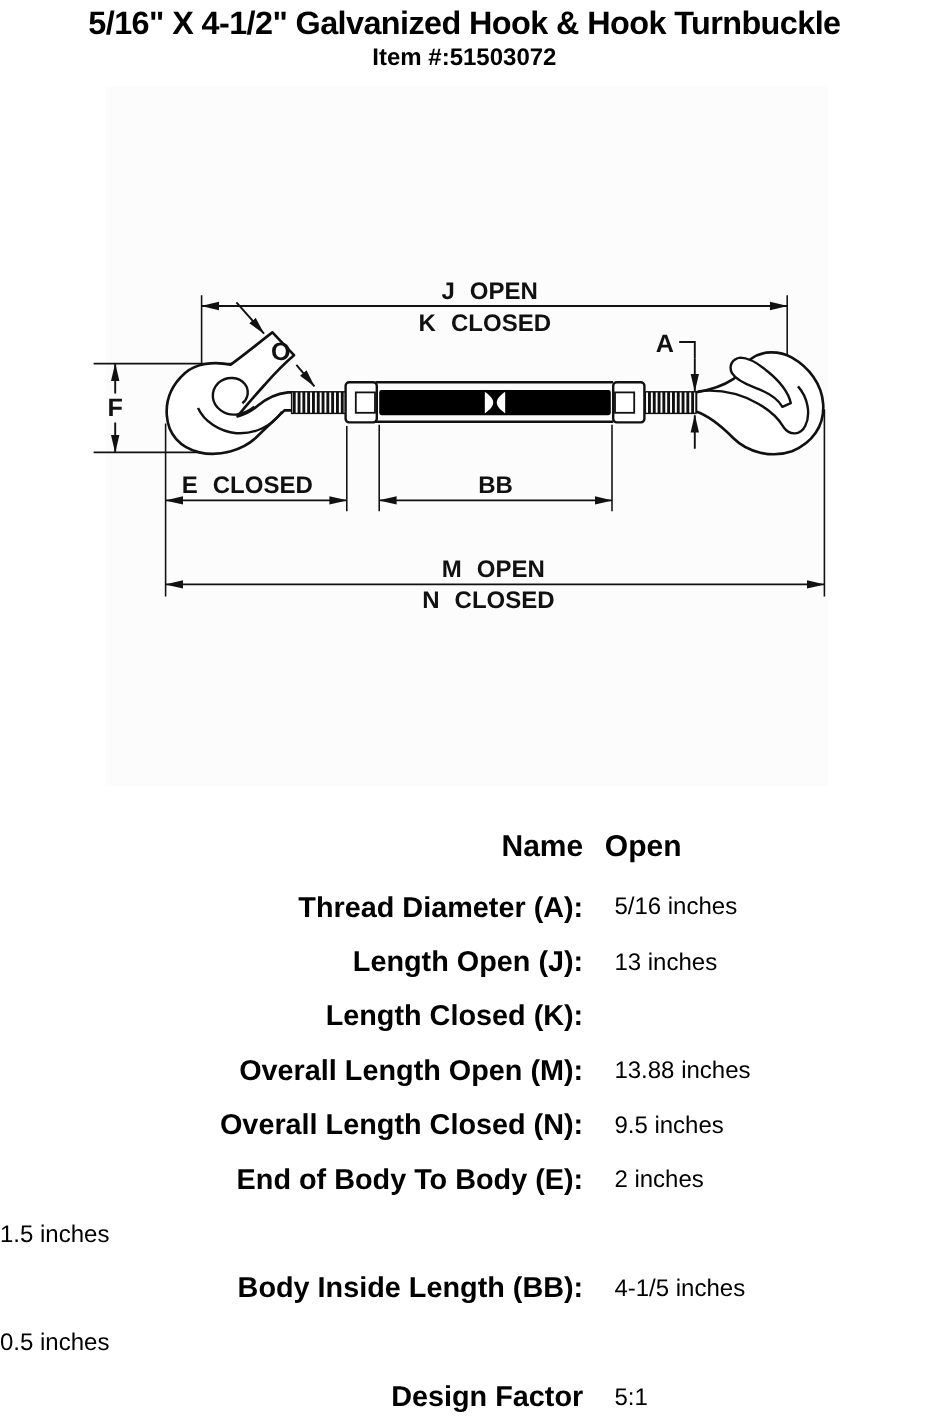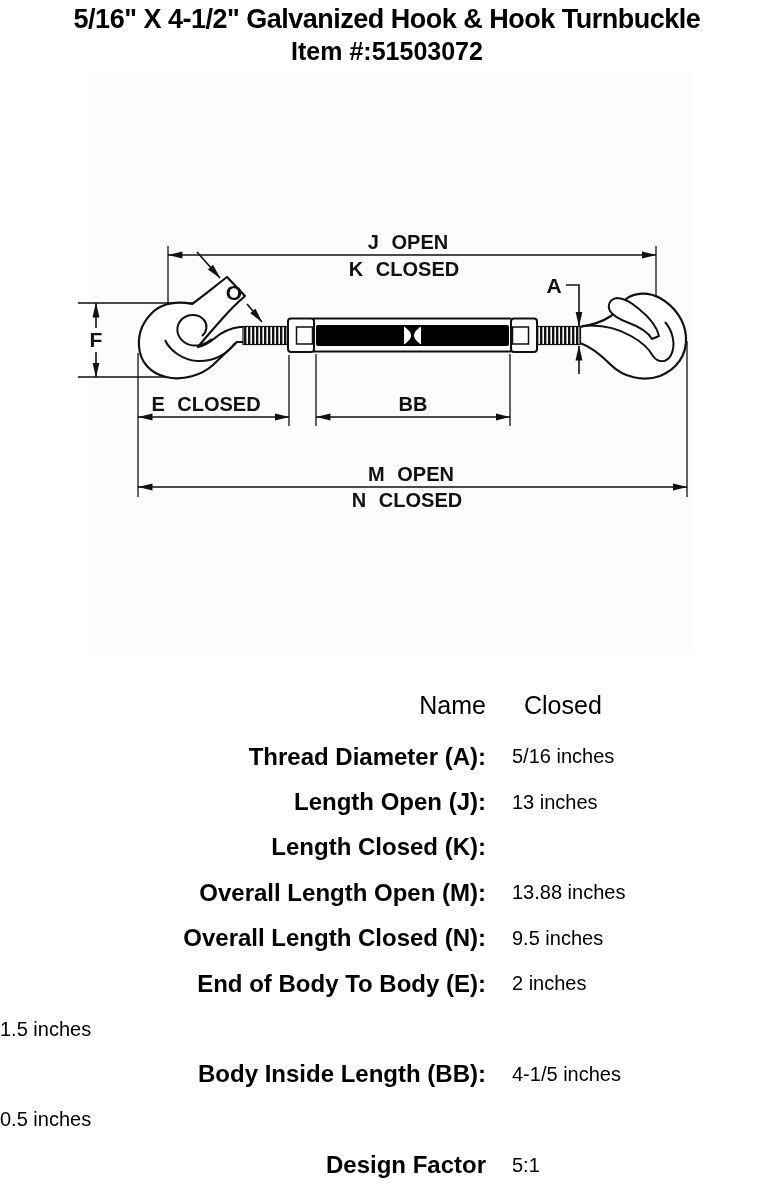--- a/index.html
+++ b/index.html
@@ -1,33 +1,33 @@
 <!DOCTYPE html>
 <html><head>
 <meta charset="utf-8">
 <style>
   html,body{margin:0;padding:0;background:#fff;}
   #page{position:relative;width:774px;height:1188px;background:#ffffff;overflow:hidden;
         font-family:"Liberation Sans",sans-serif;color:#000;}
   .title1{position:absolute;top:4px;left:0;width:774px;text-align:center;
           font-size:27px;font-weight:bold;letter-spacing:-0.5px;white-space:nowrap;}
   .title2{position:absolute;top:37px;left:0;width:774px;text-align:center;
-          font-size:25px;font-weight:bold;}
+          font-size:20px;font-weight:bold;}
   #imgbox{position:absolute;left:88px;top:72px;width:602px;height:583px;background:#fcfcfc;}
   #diagram{position:absolute;left:0;top:218px;}
   #diagram text{font-family:"Liberation Sans",sans-serif;font-weight:bold;fill:#111;word-spacing:7px;}
   .dimtxt{font-size:20px;}
   .bigtxt{font-size:21px;}
   #spec{position:absolute;top:688px;left:0;width:774px;}
   .hdr-row,.spec-row{display:grid;grid-template-columns:486px auto;column-gap:18px;align-items:center;}
   .hdr-row{height:34px;margin-bottom:12px;}
   .spec-row{height:45.4px;gap:26px;}
   .n-cell{text-align:right;font-weight:bold;font-size:24px;white-space:nowrap;}
   .v-cell{text-align:left;font-size:20px;white-space:nowrap;}
-  .hdr-row .n-cell,.hdr-row .v-cell{font-size:25px;font-weight:normal;padding-left:20px;}
+  .hdr-row .n-cell,.hdr-row .v-cell{font-size:25px;font-weight:bold;}
 </style>
 </head>
 <body>
 
 <div id="page">
 
   <div class="title1">5/16" X 4-1/2" Galvanized Hook &amp; Hook Turnbuckle</div>
   <div class="title2">Item #:51503072</div>
 
   <div id="imgbox"></div>
@@ -133,21 +133,21 @@
     <text class="bigtxt" x="96" y="347" text-anchor="middle">F</text>
     <text class="dimtxt" x="206" y="411" text-anchor="middle">E CLOSED</text>
     <text class="dimtxt" x="413" y="411" text-anchor="middle">BB</text>
     <text class="dimtxt" x="411" y="481" text-anchor="middle">M OPEN</text>
     <text class="dimtxt" x="407" y="507" text-anchor="middle">N CLOSED</text>
   </svg>
 
   <div id="spec">
     <div class="hdr-row">
       <div class="n-cell">Name</div>
-      <div class="v-cell">Closed</div>
+      <div class="v-cell">Open</div>
     </div>
     <div class="spec-row">
       <div class="n-cell">Thread Diameter (A):</div>
       <div class="v-cell">5/16 inches</div>
     </div>
     <div class="spec-row">
       <div class="n-cell">Length Open (J):</div>
       <div class="v-cell">13 inches</div>
     </div>
     <div class="spec-row">

